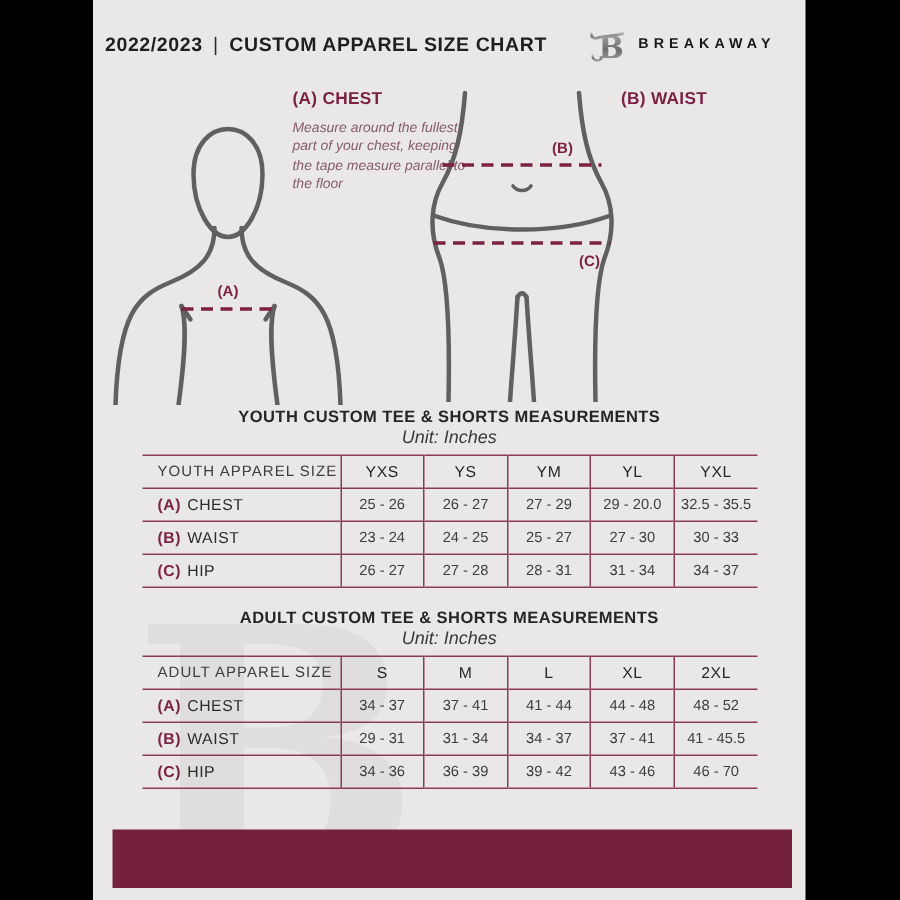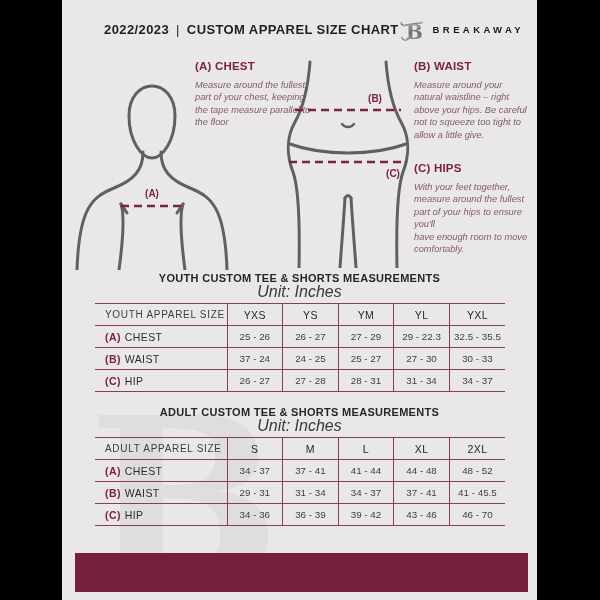--- a/index.html
+++ b/index.html
@@ -10,21 +10,21 @@
     --ink:#333333;
     --desc:#855a69;
     --fig:#606060;
   }
   *{margin:0;padding:0;box-sizing:border-box;}
   body{background:#000;font-family:"Liberation Sans",sans-serif;}
   .canvas{position:relative;width:600px;height:600px;background:#000;overflow:hidden;}
   .page{position:absolute;left:62px;top:0;width:475px;height:600px;background:var(--page);overflow:hidden;}
 
   
-  .hdr{position:absolute;top:16px;left:42px;right:20px;display:flex;justify-content:space-between;align-items:center;z-index:3;}
+  .hdr{position:absolute;top:16px;left:8px;right:20px;display:flex;justify-content:space-between;align-items:center;z-index:3;}
   .doc-title{font-size:13px;font-weight:bold;color:#1f1f1f;letter-spacing:0.4px;white-space:nowrap;}
   .doc-title .sep{margin:0 7px;font-weight:normal;color:#2a2a2a;}
   .brand{display:flex;align-items:center;gap:7px;}
   .brand-name{font-size:9.5px;font-weight:bold;letter-spacing:3.4px;color:#171717;text-align:center;}
 
   
   .guide{position:absolute;top:52px;left:0;right:0;height:220px;z-index:1;}
   .fig{position:absolute;}
   .fig-upper{left:2px;top:6px;}
   .fig-lower{left:221px;top:8px;}
@@ -34,21 +34,21 @@
   .desc-chest{left:133px;top:8px;width:118px;}
   .desc-waist{left:352px;top:8px;width:118px;}
   .desc-hips{left:352px;top:110px;width:122px;}
   .marker{font-size:10px;font-weight:bold;fill:var(--maroon);}
 
   
   .measure{position:absolute;left:0;right:0;text-align:center;z-index:2;}
   .measure-youth{top:271px;}
   .measure-adult{top:405px;}
   .measure .m-title{font-size:11px;font-weight:bold;color:#262626;letter-spacing:0.3px;line-height:14px;}
-  .measure .m-unit{font-size:16px;font-style:italic;color:#3a3a3a;line-height:13px;}
+  .measure .m-unit{font-size:12px;font-style:italic;color:#3a3a3a;line-height:13px;}
   .size-table{border-collapse:collapse;table-layout:fixed;width:410px;margin:5px 0 0 33px;text-align:center;}
   .size-table tr{height:22px;}
   .size-table tr > *{border-top:1.5px solid var(--line);}
   .size-table tr:last-child > *{border-bottom:1.5px solid var(--line);}
   .size-table tr > *:not(:first-child){border-left:1.5px solid var(--line);}
   .size-table th.hl{font-weight:normal;font-size:10px;letter-spacing:0.7px;color:#3d3d3d;text-align:left;padding-left:10px;margin-top:26px;}
   .size-table th.hs{font-weight:normal;font-size:10.5px;color:#262626;letter-spacing:0.4px;}
   .size-table td.lbl{text-align:left;padding-left:10px;font-size:10.5px;color:#2c2c2c;letter-spacing:0.4px;}
   .size-table td.lbl .pfx{font-weight:bold;color:var(--maroon);margin-right:4px;}
   .size-table td.val{font-size:9.8px;color:#3e3e3e;}
@@ -118,28 +118,22 @@
           <path d="M68 138 C70 170 72 192 73 208"></path>
         </g>
         <path d="M12 50 L118 50" fill="none" stroke="#7b2144" stroke-width="2.4" stroke-dasharray="8 5"></path>
         <path d="M6 102 L124 102" fill="none" stroke="#7b2144" stroke-width="2.4" stroke-dasharray="8 5"></path>
         <text class="marker" x="92" y="42" text-anchor="middle">(B)</text>
         <text class="marker" x="110" y="117" text-anchor="middle">(C)</text>
       </svg>
 
       <div class="desc desc-waist">
         <h3>(B) WAIST</h3>
-        <p>Measure around your natural waistline – right above your hips. Be careful not to squeeze too tight to allow a little give.</p>
-      </div>
-
-      <div class="desc desc-hips">
-        <h3>(C) HIPS</h3>
-        <p>With your feet together, measure around the fullest part of your hips to ensure you'll
-have enough room to move comfortably.</p>
-      </div>
+      </div>
+
     </div>
 
     <div class="measure measure-youth">
       <div class="m-title">YOUTH CUSTOM TEE &amp; SHORTS MEASUREMENTS</div>
       <div class="m-unit">Unit: Inches</div>
       <table class="size-table">
         <colgroup>
             <col style="width:132px">
             <col>
             <col>
@@ -154,26 +148,26 @@
           <th class="hs">YS</th>
           <th class="hs">YM</th>
           <th class="hs">YL</th>
           <th class="hs">YXL</th>
         </tr>
         <tr>
           <td class="lbl"><span class="pfx">(A)</span><span>CHEST</span></td>
           <td class="val">25 - 26</td>
           <td class="val">26 - 27</td>
           <td class="val">27 - 29</td>
-          <td class="val">29 - 22.3</td>
+          <td class="val">29 - 20.0</td>
           <td class="val">32.5 - 35.5</td>
         </tr>
         <tr>
           <td class="lbl"><span class="pfx">(B)</span><span>WAIST</span></td>
-          <td class="val">37 - 24</td>
+          <td class="val">23 - 24</td>
           <td class="val">24 - 25</td>
           <td class="val">25 - 27</td>
           <td class="val">27 - 30</td>
           <td class="val">30 - 33</td>
         </tr>
         <tr>
           <td class="lbl"><span class="pfx">(C)</span><span>HIP</span></td>
           <td class="val">26 - 27</td>
           <td class="val">27 - 28</td>
           <td class="val">28 - 31</td>

